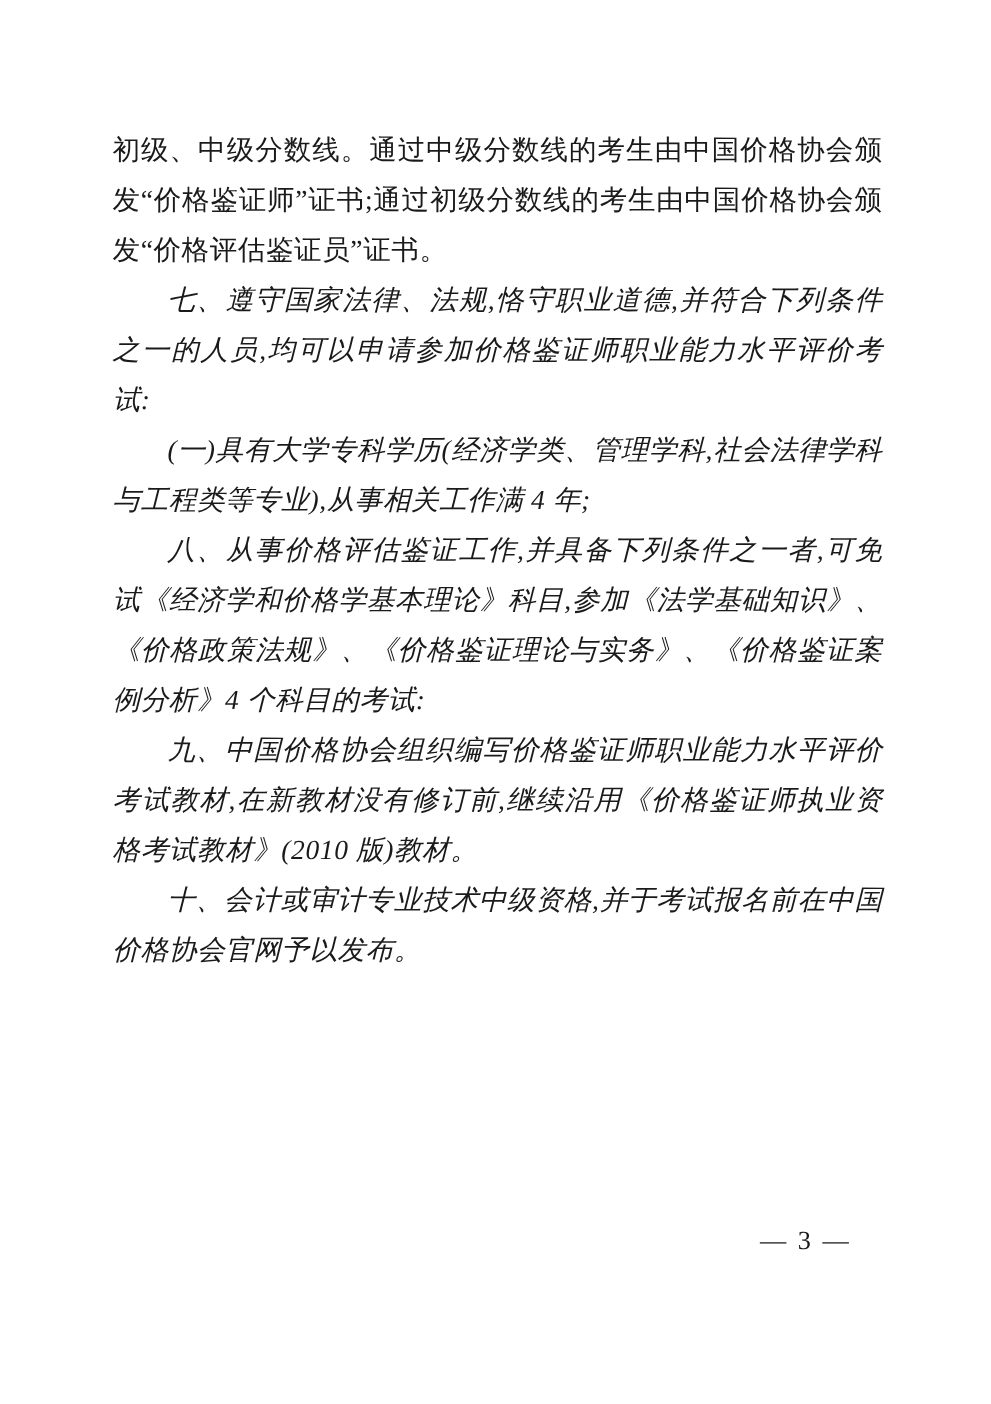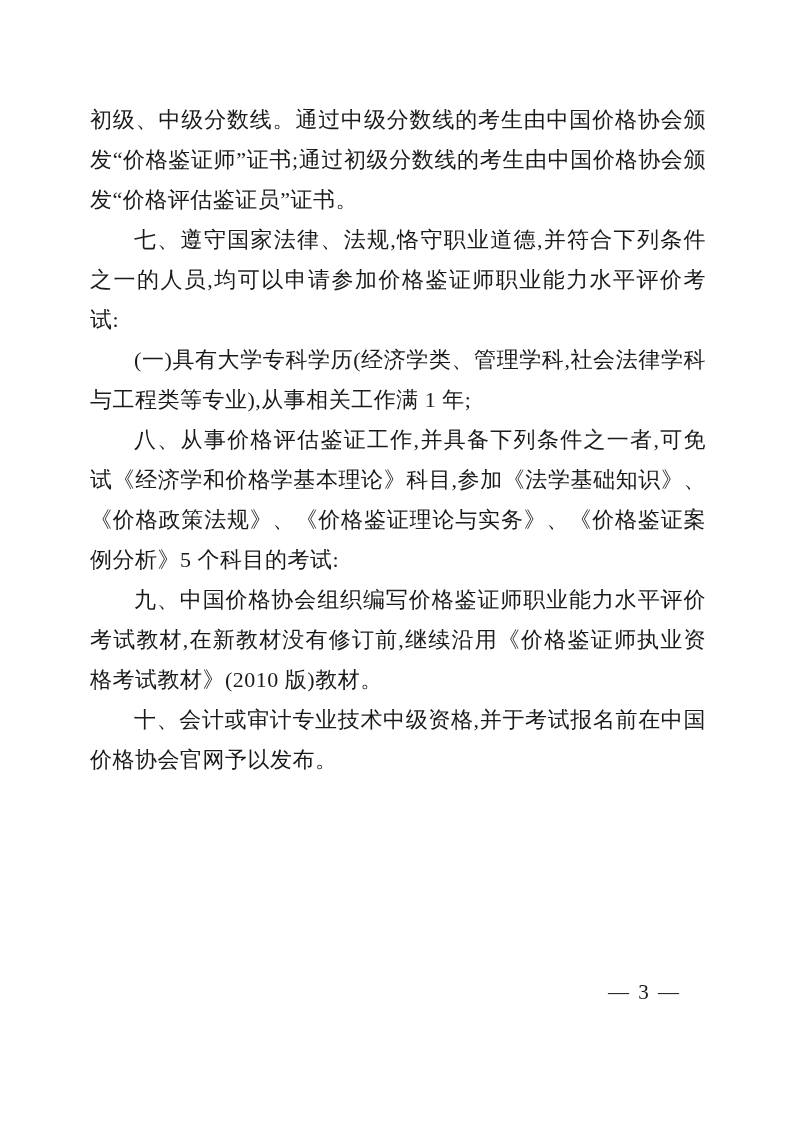--- a/index.html
+++ b/index.html
@@ -26,36 +26,37 @@
     text-align: justify;
     text-align-last: left;
     letter-spacing: 0.5px;
   }
   .content p {
     margin: 0;
     padding: 0;
   }
   .p-indent {
     text-indent: 2em;
+    font-style: italic;
   }
   .footer {
     position: absolute;
     top: 980px;
     right: 112px;
     font-size: 21px;
     line-height: 24px;
     letter-spacing: 2px;
   }
 </style>
 </head>
 <body>
 
 <div class="page">
   <div class="content">
     <p>初级、中级分数线。通过中级分数线的考生由中国价格协会颁发“价格鉴证师”证书;通过初级分数线的考生由中国价格协会颁发“价格评估鉴证员”证书。</p>
     <p class="p-indent">七、遵守国家法律、法规,恪守职业道德,并符合下列条件之一的人员,均可以申请参加价格鉴证师职业能力水平评价考试:</p>
-    <p class="p-indent">(一)具有大学专科学历(经济学类、管理学科,社会法律学科与工程类等专业),从事相关工作满 1 年;</p>
-    <p class="p-indent">八、从事价格评估鉴证工作,并具备下列条件之一者,可免试《经济学和价格学基本理论》科目,参加《法学基础知识》、《价格政策法规》、《价格鉴证理论与实务》、《价格鉴证案例分析》5 个科目的考试:</p>
+    <p class="p-indent">(一)具有大学专科学历(经济学类、管理学科,社会法律学科与工程类等专业),从事相关工作满 4 年;</p>
+    <p class="p-indent">八、从事价格评估鉴证工作,并具备下列条件之一者,可免试《经济学和价格学基本理论》科目,参加《法学基础知识》、《价格政策法规》、《价格鉴证理论与实务》、《价格鉴证案例分析》4 个科目的考试:</p>
     <p class="p-indent">九、中国价格协会组织编写价格鉴证师职业能力水平评价考试教材,在新教材没有修订前,继续沿用《价格鉴证师执业资格考试教材》(2010 版)教材。</p>
     <p class="p-indent">十、会计或审计专业技术中级资格,并于考试报名前在中国价格协会官网予以发布。</p>
   </div>
   <div class="footer">— 3 —</div>
 </div>
 
 </body></html>

